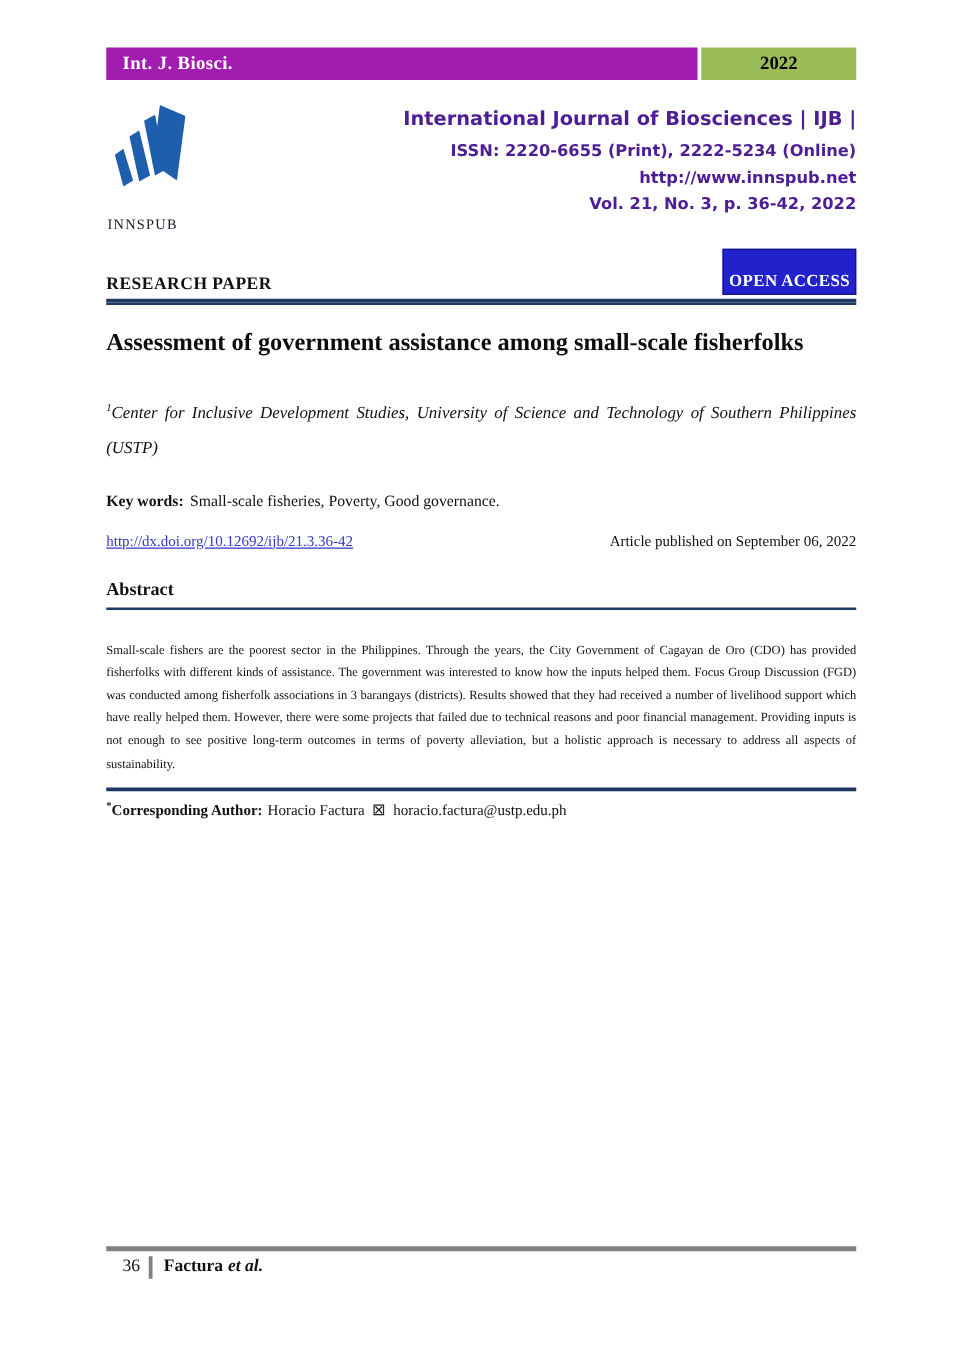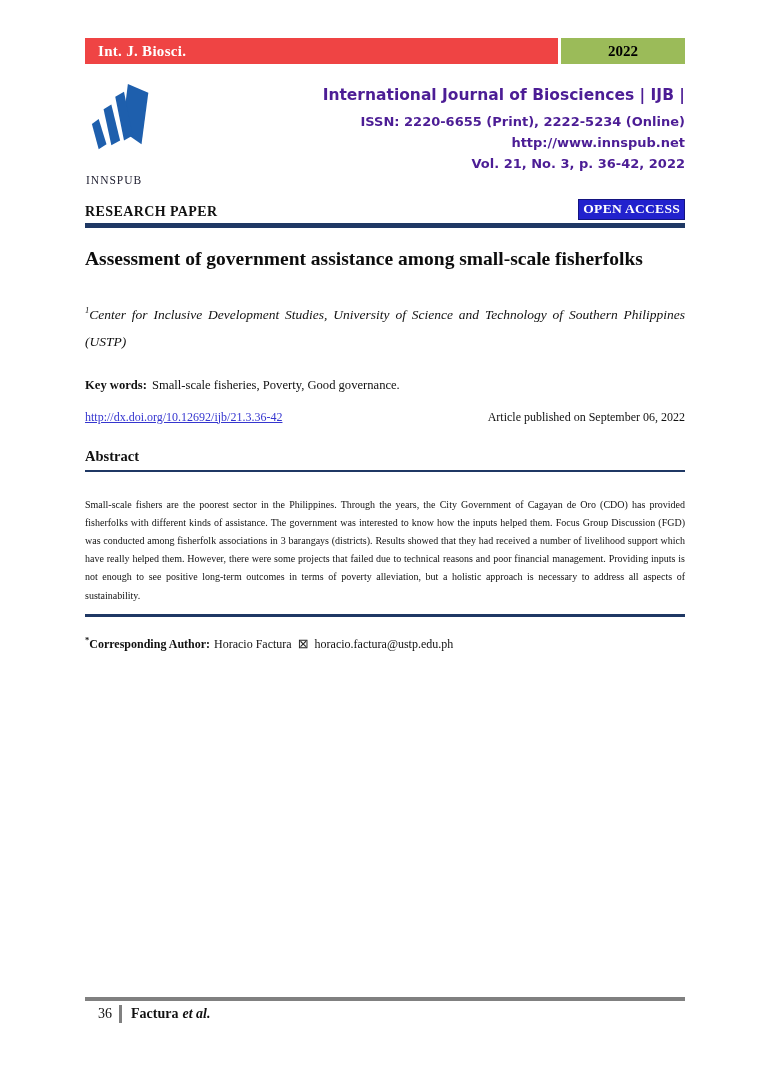--- a/index.html
+++ b/index.html
@@ -2,40 +2,40 @@
 <html><head>
 <meta charset="utf-8">
 <style>
   * { margin:0; padding:0; box-sizing:border-box; }
   html,body { width:768px; height:1088px; background:#ffffff; overflow:hidden; }
   body { font-family:"Liberation Serif", serif; color:#111; position:relative; }
   .page { position:absolute; left:85px; top:38px; width:600px; }
 
   
   .topbar { display:flex; height:26px; }
-  .topbar-blue { flex:1; background:#ef4444; color:#fff; font-weight:bold;
+  .topbar-blue { flex:1; background:#a21caf; color:#fff; font-weight:bold;
     font-size:15px; display:flex; align-items:center; padding-left:13px; letter-spacing:.3px; }
   .topbar-year { width:124px; margin-left:3px; background:#9bbb59; color:#000;
     font-weight:bold; font-size:15px; display:flex; align-items:center; justify-content:center; }
 
   
   .masthead { display:flex; margin-top:20px; }
   .logo-block { width:130px; }
   .logo-svg { display:block; width:74px; height:72px; margin-left:2px; }
   .logo-caption { font-size:11.5px; letter-spacing:1px; color:#1c1c2e; margin-top:18px; margin-left:1px; }
   .mast-right { flex:1; text-align:right; font-family:"DejaVu Sans", sans-serif;
     color:#4c1d95; font-weight:bold; padding-top:2px; }
   .mast-title { font-size:15.5px; margin-bottom:7px; }
   .mast-line { font-size:13px; line-height:21px; }
 
   
   .type-row { display:flex; justify-content:space-between; align-items:flex-end; margin-top:13px; }
   .paper-type { font-weight:bold; font-size:14px; letter-spacing:.4px; }
   .open-access { background:#2222cd; border:1px solid #141480; color:#fff;
-    font-weight:bold; font-size:13.5px; padding:1px 4px 2px; letter-spacing:.3px; }
+    font-weight:bold; font-size:13.5px; padding:17px 4px 2px; letter-spacing:.3px; }
   .double-rule { margin-top:3px; height:2px; border-top:3px solid #1f3864; border-bottom:2px solid #1f3864; }
 
   
   .article-title { margin-top:13px; font-size:19.5px; font-weight:bold;
     line-height:35px; text-align:justify; color:#0d0d0d; }
   .authors { margin-top:23px; font-size:13.8px; font-weight:bold; }
   .authors sup { font-size:9px; }
   .affiliation { margin-top:21px; font-style:italic; font-size:13.5px;
     line-height:27px; text-align:justify; }
   .affiliation sup { font-size:8.5px; font-style:italic; }
@@ -46,21 +46,21 @@
   .doi-link { color:#3535cf; text-decoration:underline; cursor:pointer; }
 
   
   .abstract { margin-top:23px; }
   .abstract-heading { font-size:14.5px; font-weight:bold; padding-bottom:5px;
     border-bottom:2px solid #1f3864; }
   .abstract-body { margin-top:24px; font-size:10px; line-height:18.2px;
     text-align:justify; padding-bottom:9px; border-bottom:3px solid #1f3864; }
 
   
-  .corresponding { margin-top:18px; font-size:12px; }
+  .corresponding { margin-top:6px; font-size:12px; }
   .corresponding sup { font-size:8.5px; font-weight:bold; }
   .corresponding b { margin-right:4px; }
   .mail-icon { font-size:13px; margin:0 6px 0 6px; color:#222; }
 
   
   .footer { position:absolute; left:85px; top:997px; width:600px;
     border-top:4px solid #808080; padding-top:4px; display:flex; align-items:center; }
   .page-num { font-size:14px; margin-left:13px; }
   .footer-bar { width:3px; height:18px; background:#808080; margin:0 9px 0 7px; }
   .running-head { font-weight:bold; font-size:14px; }

